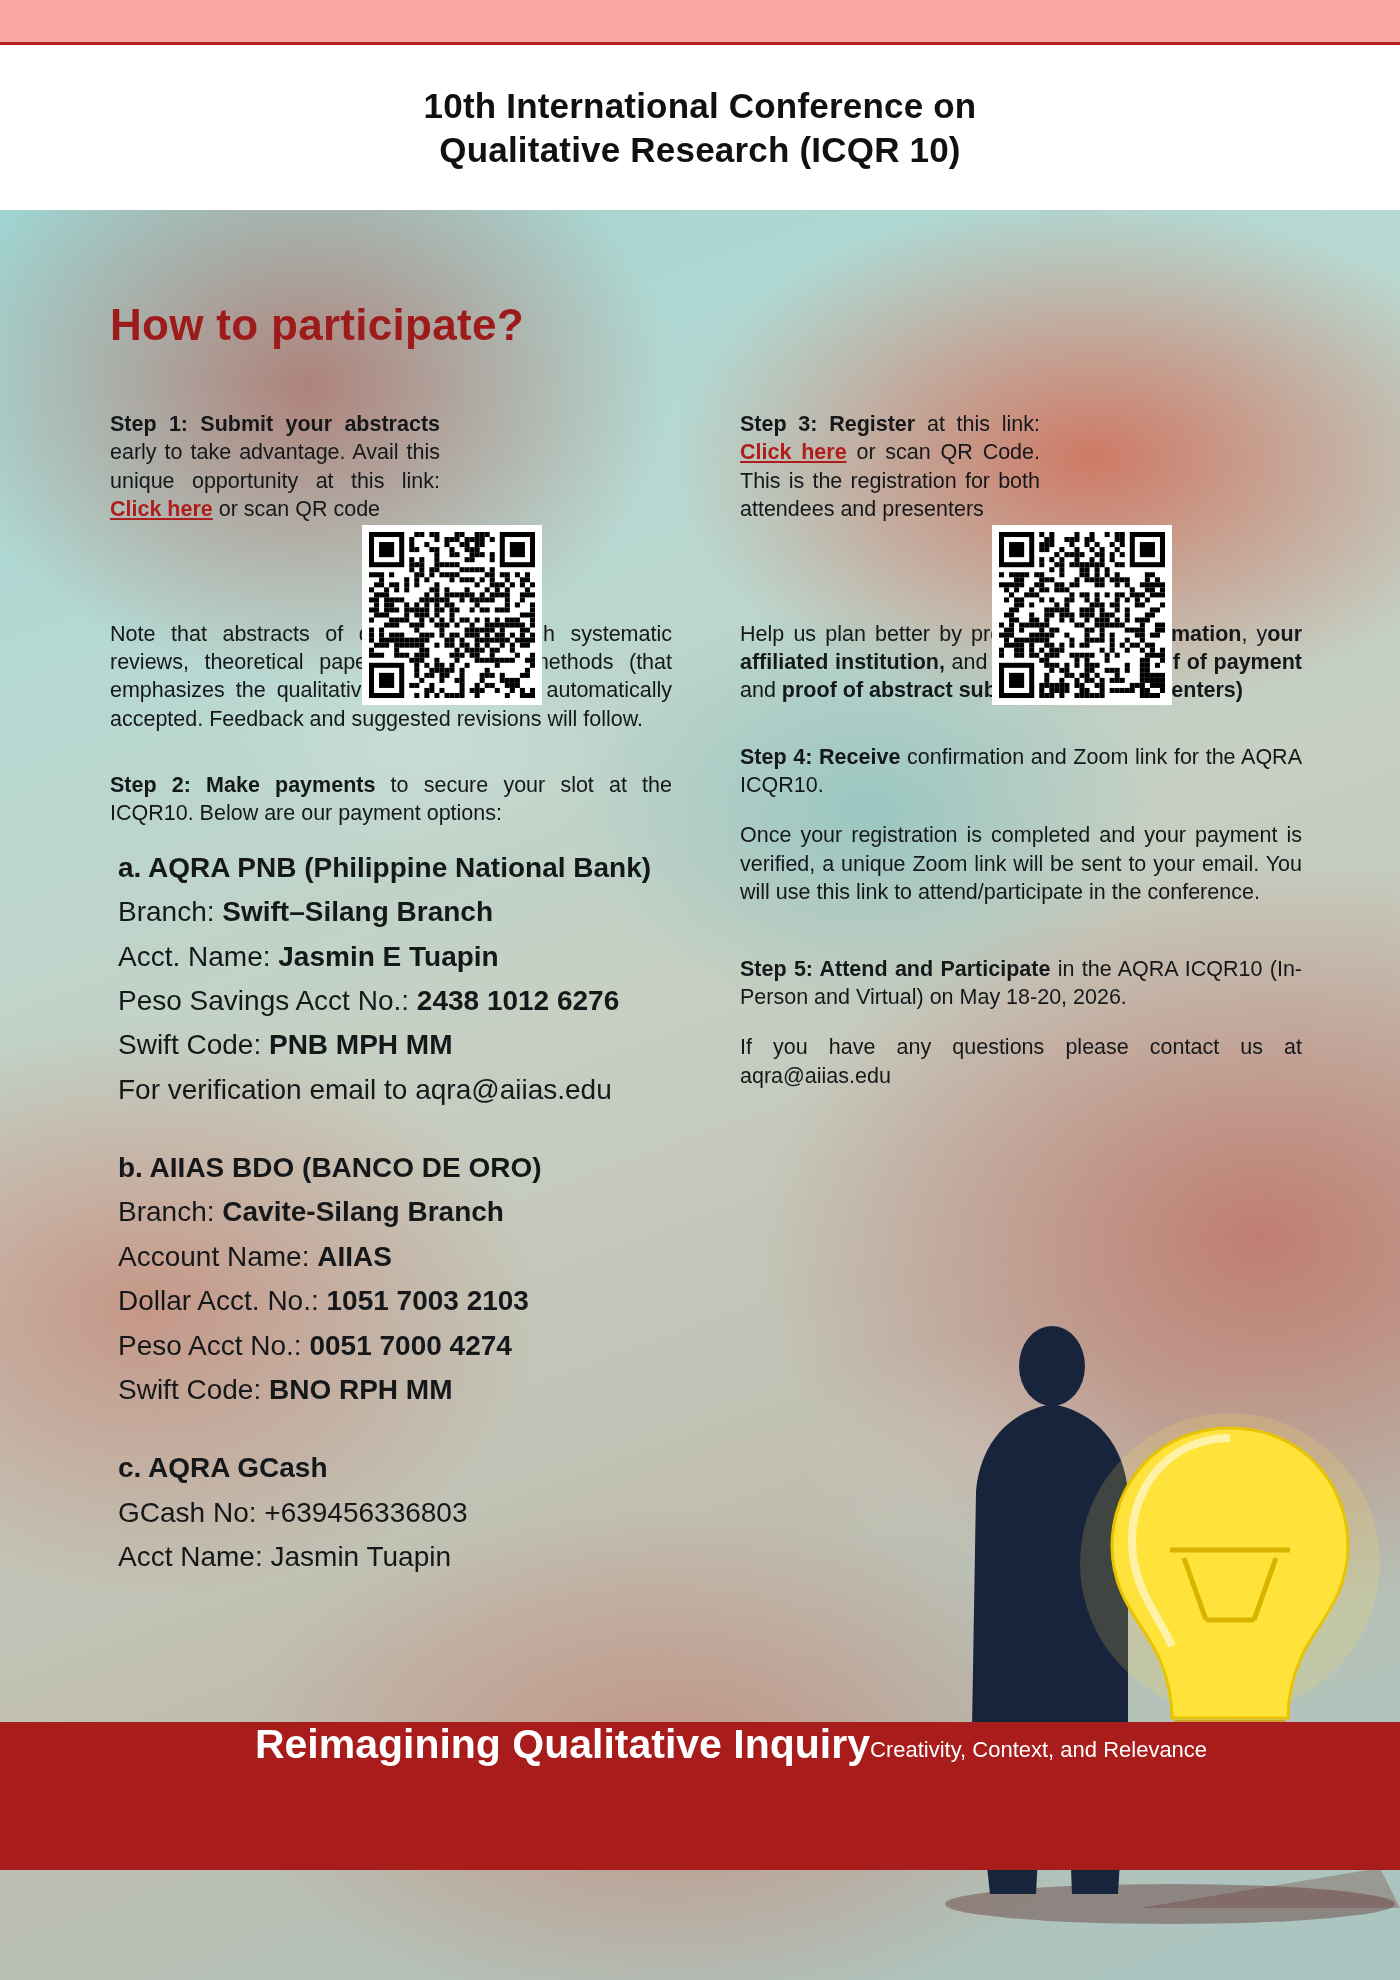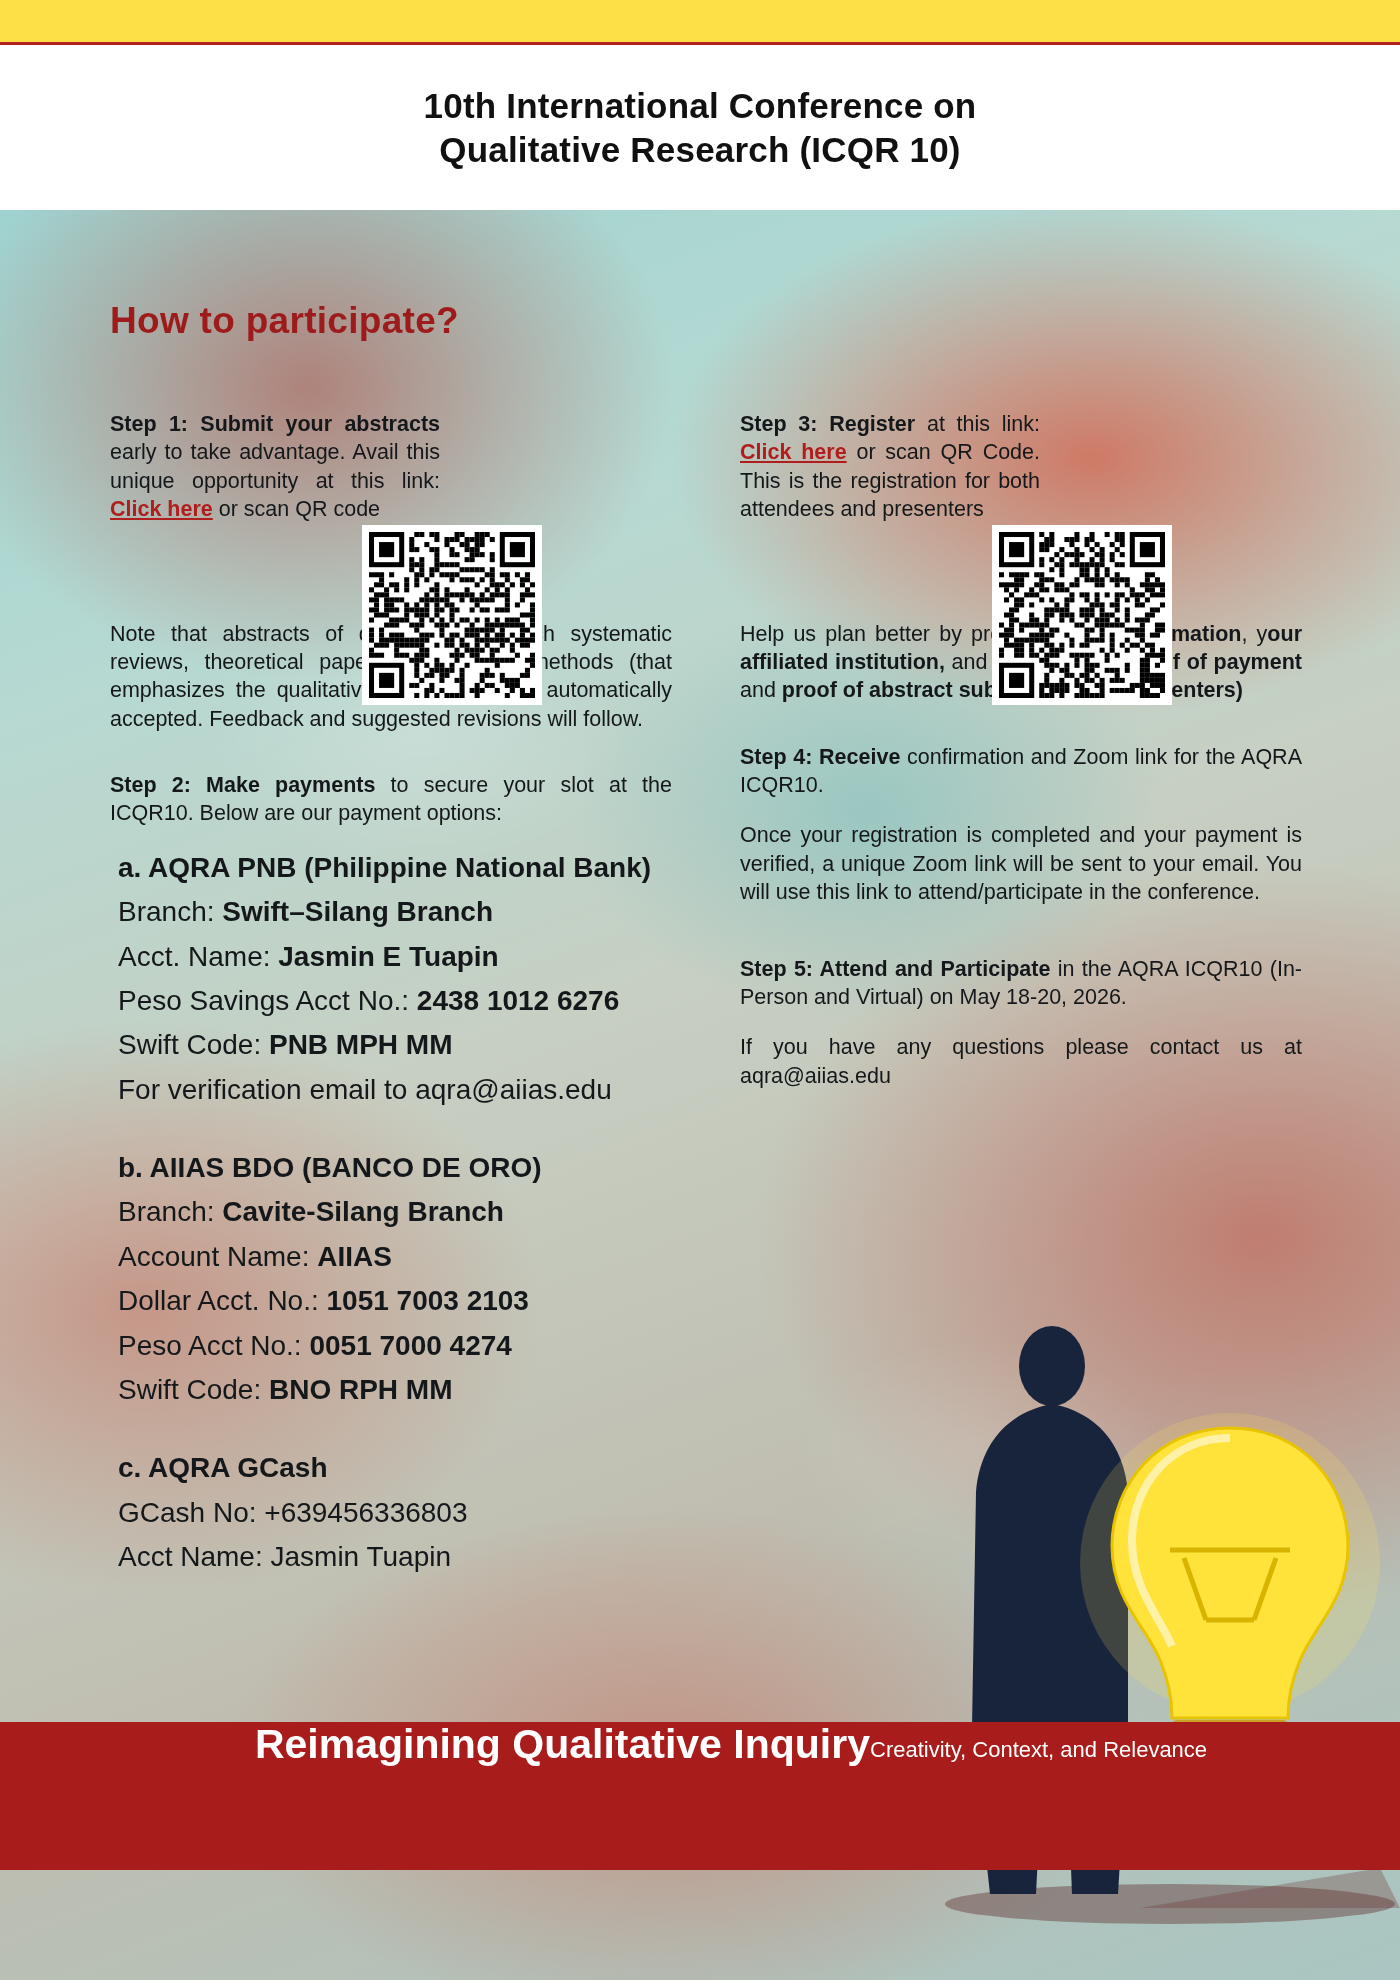--- a/index.html
+++ b/index.html
@@ -8,21 +8,21 @@
     width: 1400px; height: 1980px;
     font-family: "Liberation Sans", sans-serif;
     background: #ffffff;
     position: relative;
     overflow: hidden;
   }
   .poster {
     position: absolute;
     left: 0; top: 0;
     width: 1400px; height: 1928px;
-    background: #fde047;
+    background: #fca5a5;
   }
   
   .header {
     position: absolute;
     left: 0; top: 42px;
     width: 1400px; height: 168px;
     background: #ffffff;
     border-top: 3px solid #b42020;
     display: flex;
     align-items: center;
@@ -99,21 +99,21 @@
   
   .content {
     position: absolute;
     left: 0; top: 210px;
     width: 1400px; height: 1770px;
     z-index: 3;
   }
   .how-title {
     position: absolute;
     left: 110px; top: 90px;
-    font-size: 37px;
+    font-size: 44px;
     font-weight: bold;
     color: #9e1b1b;
     letter-spacing: .3px;
     text-align: center;
   }
   .col {
     position: absolute;
     width: 562px;
   }
   .col-left { left: 110px; top: 200px; }

